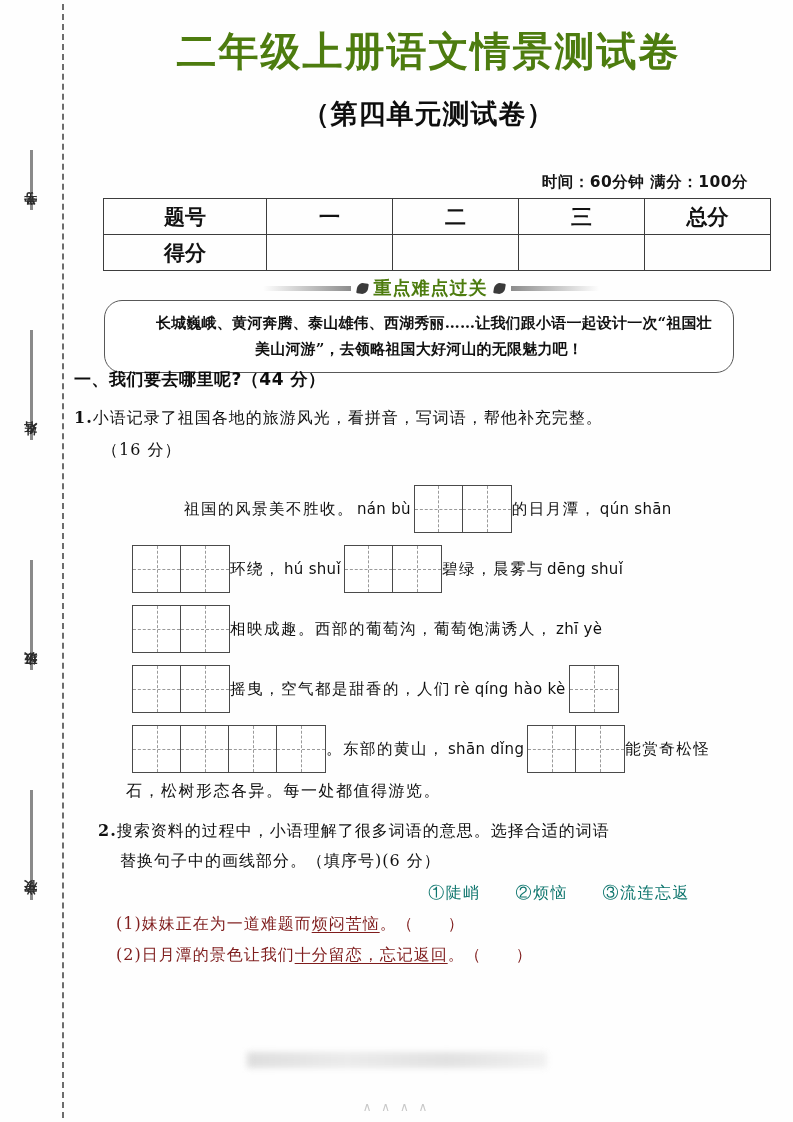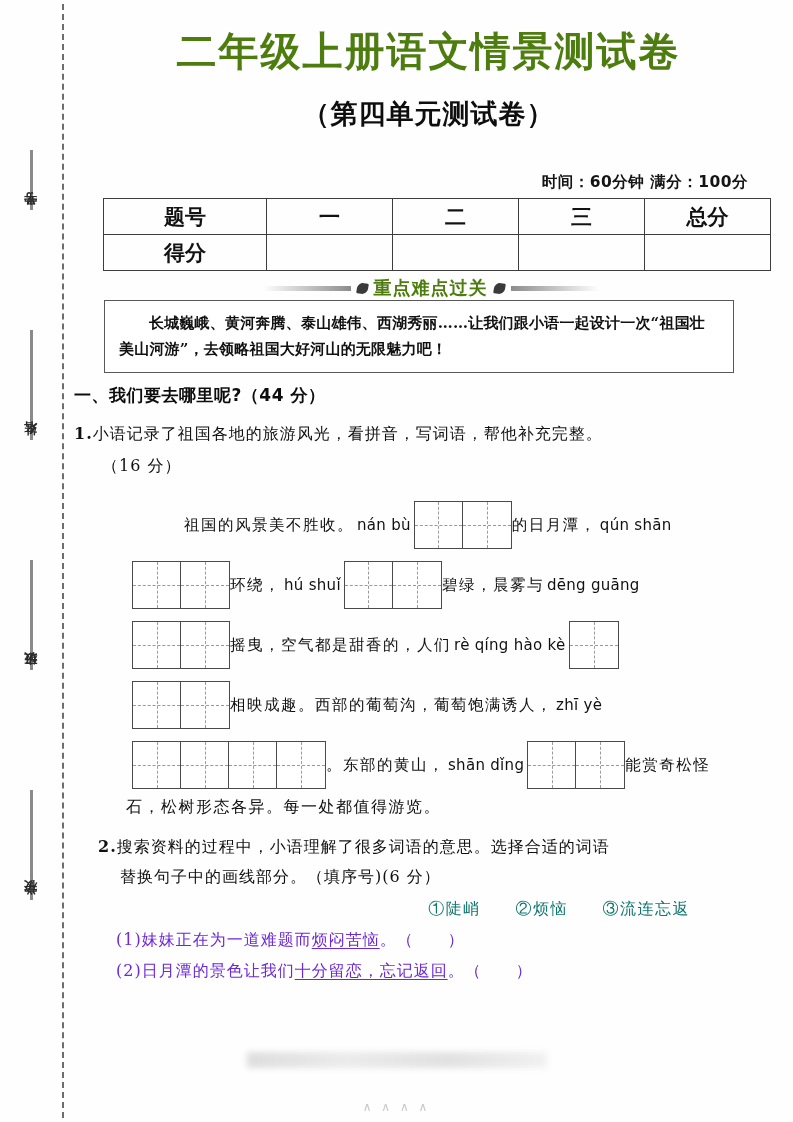--- a/index.html
+++ b/index.html
@@ -151,38 +151,39 @@
   }
 
   
   .intro-box {
     position: absolute;
     left: 104px;
     top: 300px;
     width: 600px;
     padding: 9px 14px 10px 14px;
     border: 1.3px solid #585858;
-    border-radius: 0;
+    border-radius: 18px;
     background: #ffffff;
+    text-align: center;
   }
   .intro-text {
     font-size: 15px;
     line-height: 26px;
     font-weight: 700;
     color: #111111;
     text-indent: 30px;
     font-family: "DejaVu Serif", "Liberation Serif", serif;
     letter-spacing: 0.2px;
   }
 
   
   .content {
     position: absolute;
     left: 74px;
-    top: 384px;
+    top: 368px;
     width: 700px;
   }
   .sec-head {
     font-size: 17px;
     font-weight: 700;
     color: #0d0d0d;
     letter-spacing: 0.5px;
     margin-bottom: 12px;
   }
   .q-line {
@@ -276,21 +277,21 @@
     color: #0f766e;
     padding-right: 70px;
   }
   .options span { margin: 0 14px; }
   .sub-q {
     margin-left: 42px;
     margin-top: 10px;
     font-family: "DejaVu Serif", "Liberation Serif", serif;
     font-size: 16px;
     letter-spacing: 1px;
-    color: #6d28d9;
+    color: #7f1d1d;
   }
   .u { text-decoration: underline; text-underline-offset: 3px; }
 
   
   .blur-band {
     position: absolute;
     left: 247px;
     top: 1052px;
     width: 300px;
     height: 16px;
@@ -402,44 +403,44 @@
           <span class="tian-cell"></span>
           <span class="tian-cell"></span>
         </span>
         <span class="zh">环绕，</span>
         <span class="py">hú shuǐ</span>
         <span class="tian-grid">
           <span class="tian-cell"></span>
           <span class="tian-cell"></span>
         </span>
         <span class="zh">碧绿，晨雾与</span>
-        <span class="py">dēng guāng</span>
+        <span class="py">dēng shuǐ</span>
       </div>
 
       <div class="fill-row">
         <span class="spacer-l" style="width:58px;"></span>
         <span class="tian-grid">
           <span class="tian-cell"></span>
           <span class="tian-cell"></span>
         </span>
+        <span class="zh">相映成趣。西部的葡萄沟，葡萄饱满诱人，</span>
+        <span class="py">zhī yè</span>
+      </div>
+
+      <div class="fill-row">
+        <span class="spacer-l" style="width:58px;"></span>
+        <span class="tian-grid">
+          <span class="tian-cell"></span>
+          <span class="tian-cell"></span>
+        </span>
         <span class="zh">摇曳，空气都是甜香的，人们</span>
         <span class="py">rè qíng hào kè</span>
         <span class="tian-grid">
           <span class="tian-cell"></span>
         </span>
-      </div>
-
-      <div class="fill-row">
-        <span class="spacer-l" style="width:58px;"></span>
-        <span class="tian-grid">
-          <span class="tian-cell"></span>
-          <span class="tian-cell"></span>
-        </span>
-        <span class="zh">相映成趣。西部的葡萄沟，葡萄饱满诱人，</span>
-        <span class="py">zhī yè</span>
       </div>
 
       <div class="fill-row">
         <span class="spacer-l" style="width:58px;"></span>
         <span class="tian-grid">
           <span class="tian-cell"></span>
           <span class="tian-cell"></span>
           <span class="tian-cell"></span>
           <span class="tian-cell"></span>
         </span>

